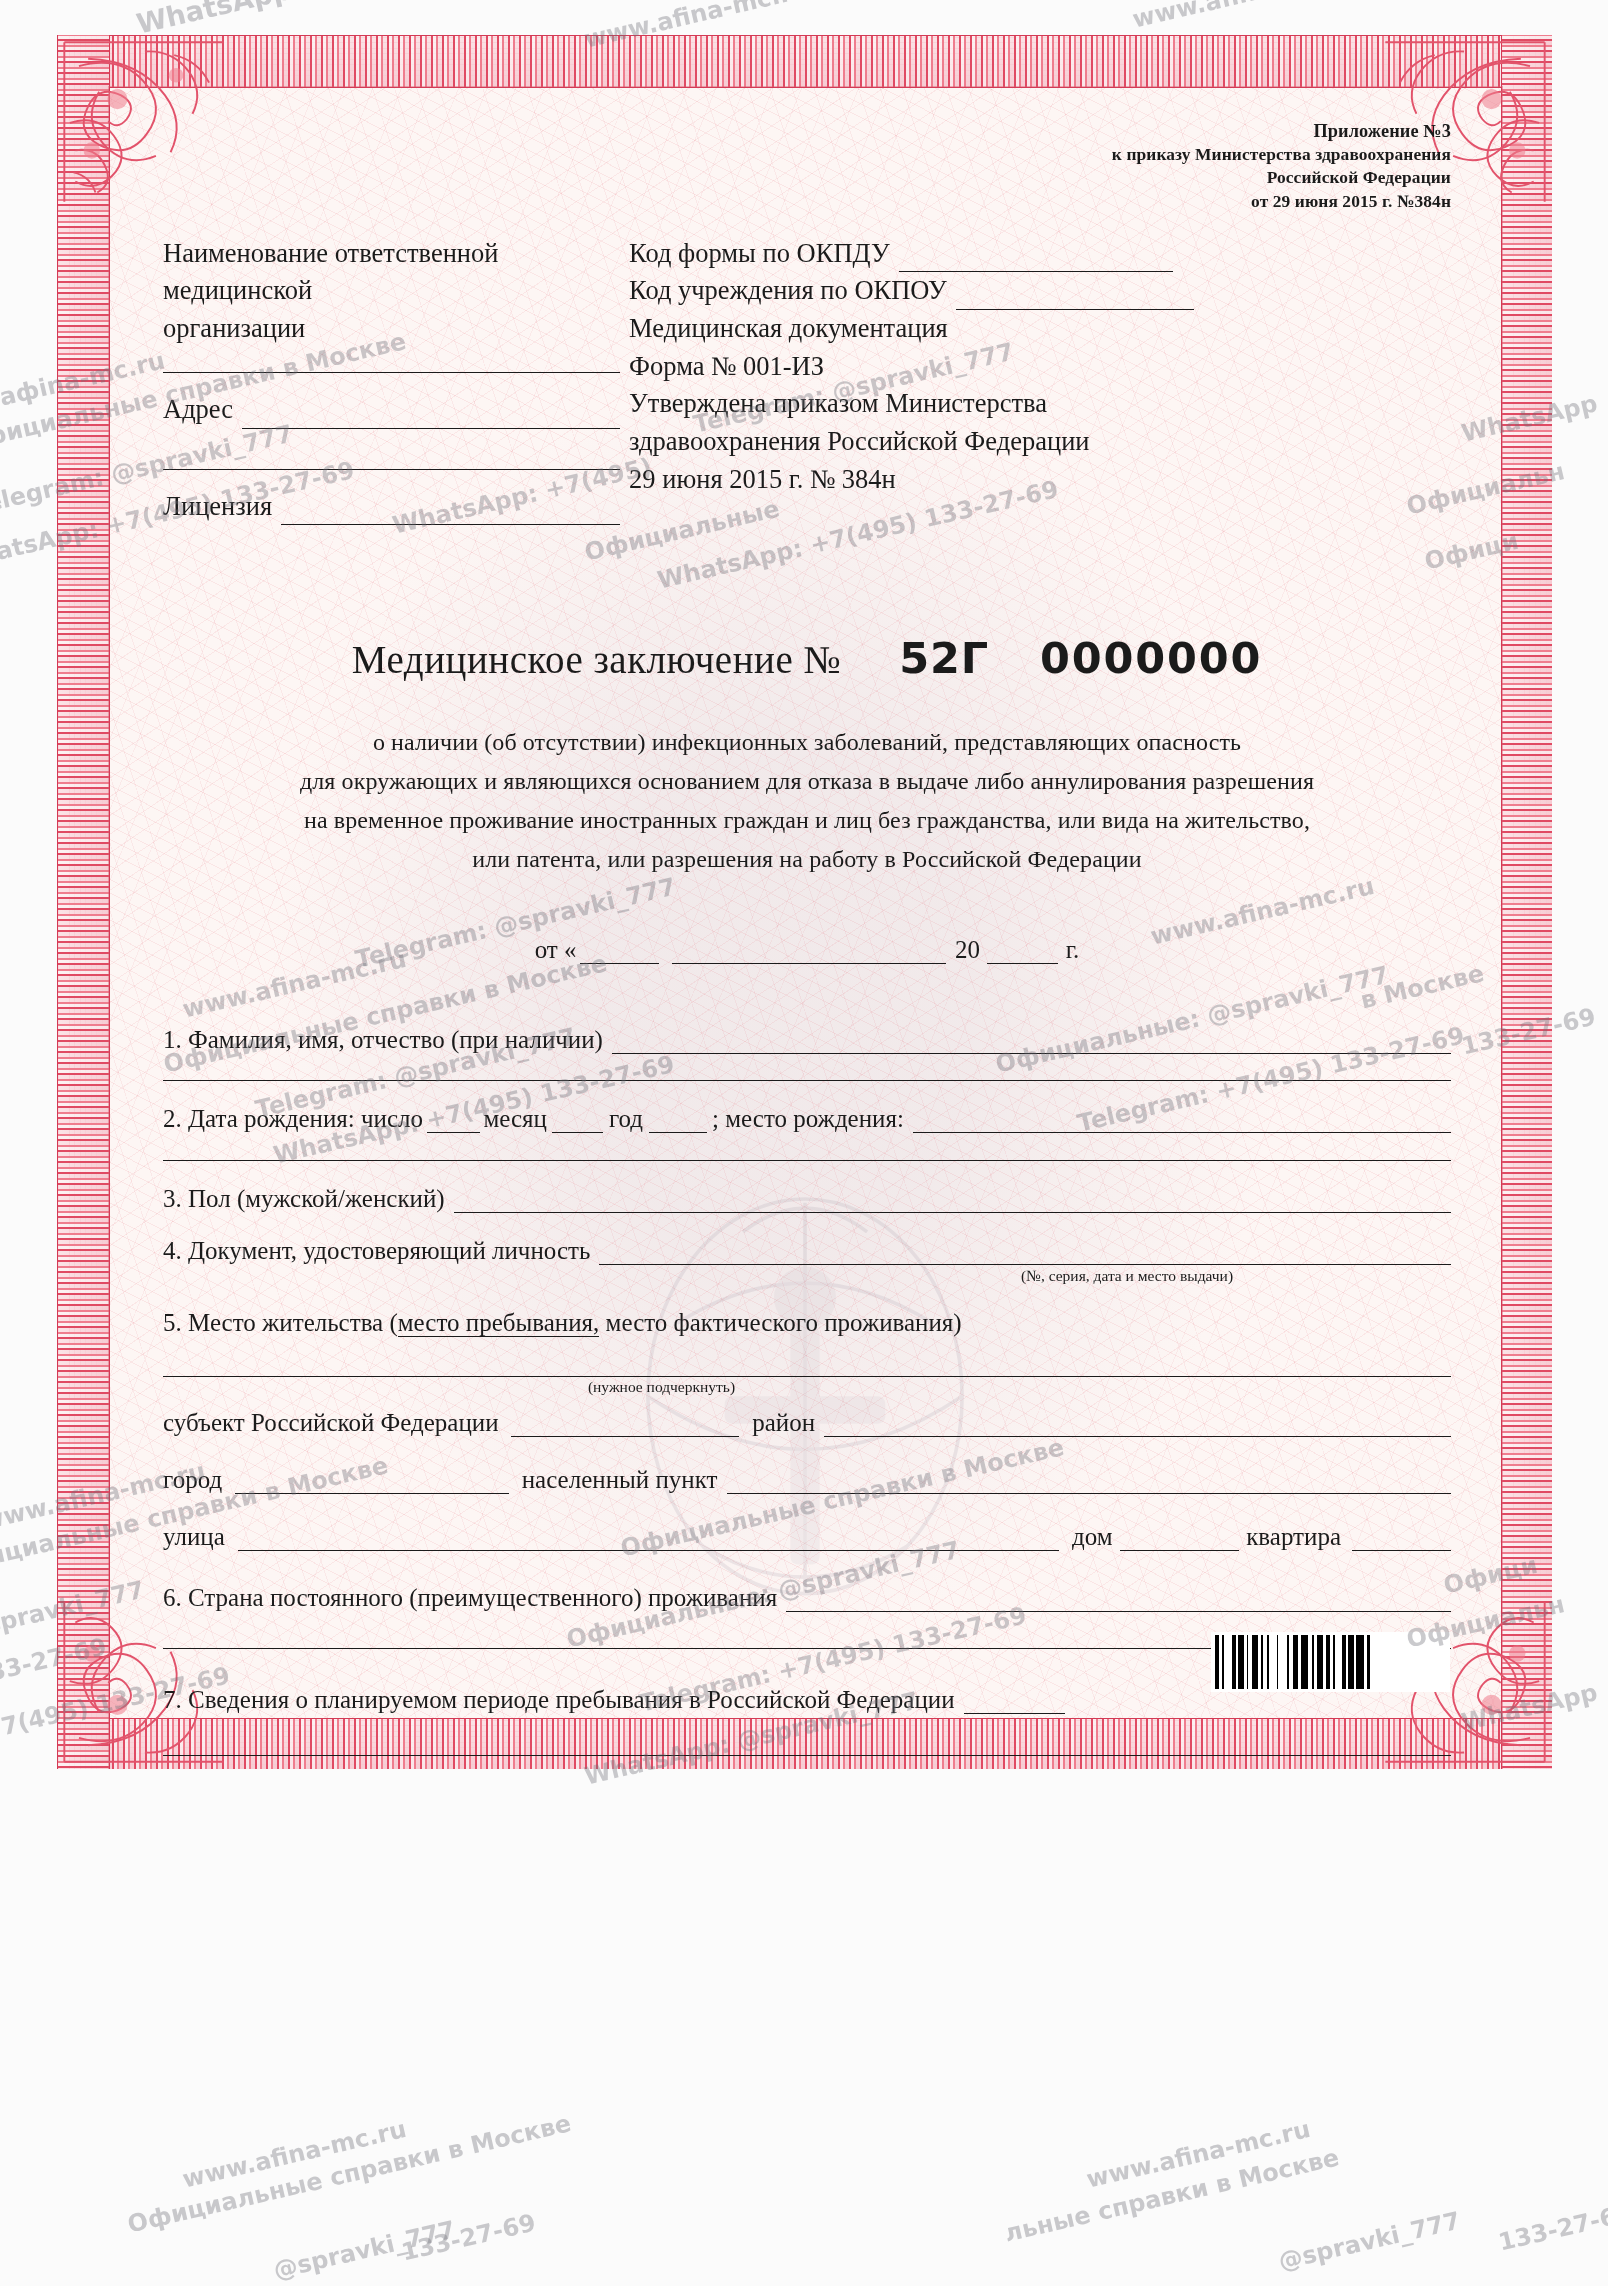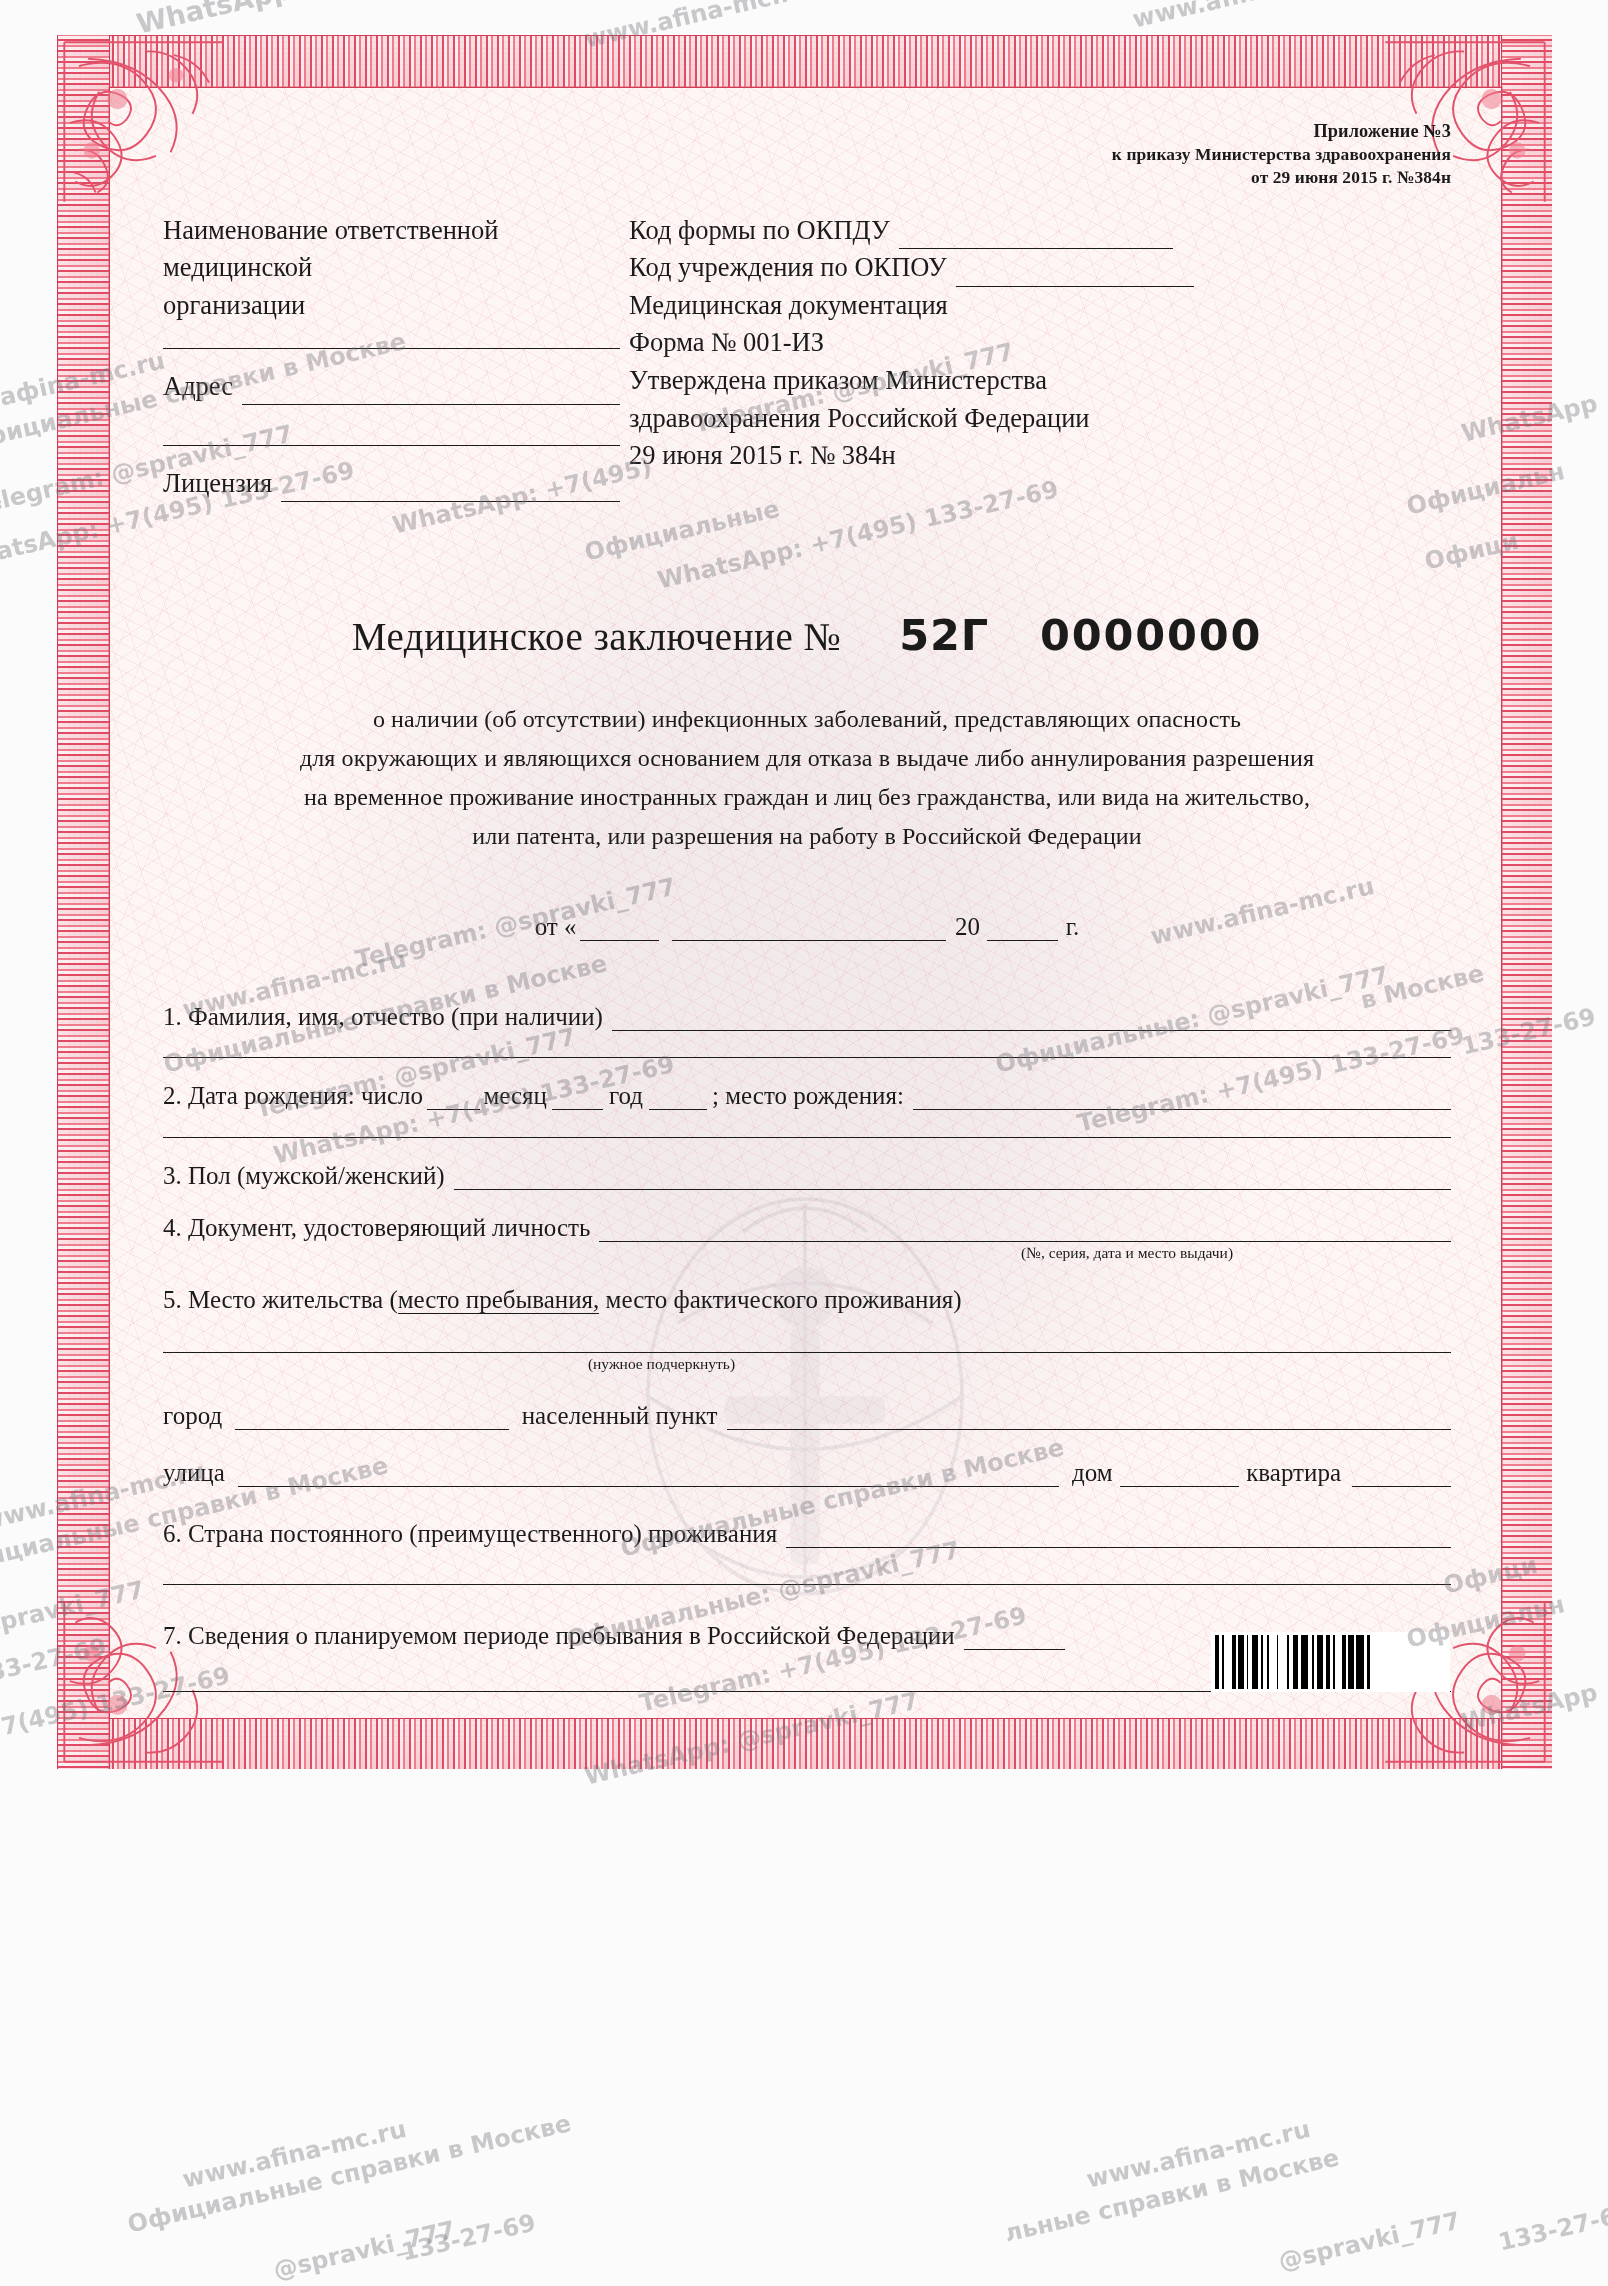--- a/index.html
+++ b/index.html
@@ -206,20 +206,21 @@
       </g>
   </svg>
 
   <div id="inner-rule"></div>
 
   <div id="content">
 
     <div class="ordinance">
       <div class="l1">Приложение №3</div>
       <div>к приказу Министерства здравоохранения</div>
+      <div>Российской Федерации</div>
       <div>от 29 июня 2015 г. №384н</div>
     </div>
 
     <div class="hdr">
 
       <div class="hdr-l">
         <div class="bigtxt">Наименование ответственной медицинской</div>
         <div class="bigtxt">организации</div>
         <div style="height:24px"></div>
         <div class="rule"></div>
@@ -311,20 +312,26 @@
 
     <div class="item" style="margin-top:24px">
       <span>5. Место жительства (</span><span style="border-bottom:1.8px solid #1b1b1b">место пребывания,</span><span> место фактического проживания)</span>
     </div>
     <div class="cont-rule" style="margin-top:38px"></div>
     <div style="display:flex">
         <div style="width:302px"></div>
       <div class="note" style="width:393px">(нужное подчеркнуть)</div>
     </div>
 
+    <div class="addr-row" style="margin-top:12.8px">
+      <span>субъект Российской Федерации</span>
+      <span class="u ul-s" style="width:228px;height:1em;margin:0 12.8px"></span>
+      <span>район</span>
+      <span class="rl"></span>
+    </div>
 
     <div class="addr-row">
       <span>город</span>
       <span class="u ul-s" style="width:274px;height:1em;margin:0 12.8px"></span>
       <span>населенный пункт</span>
       <span class="rl"></span>
     </div>
 
     <div class="addr-row">
       <span>улица</span>

